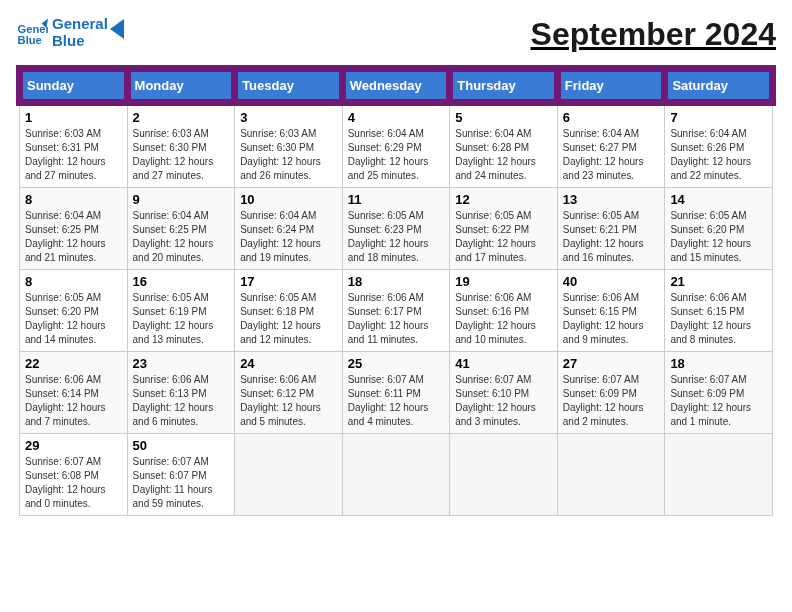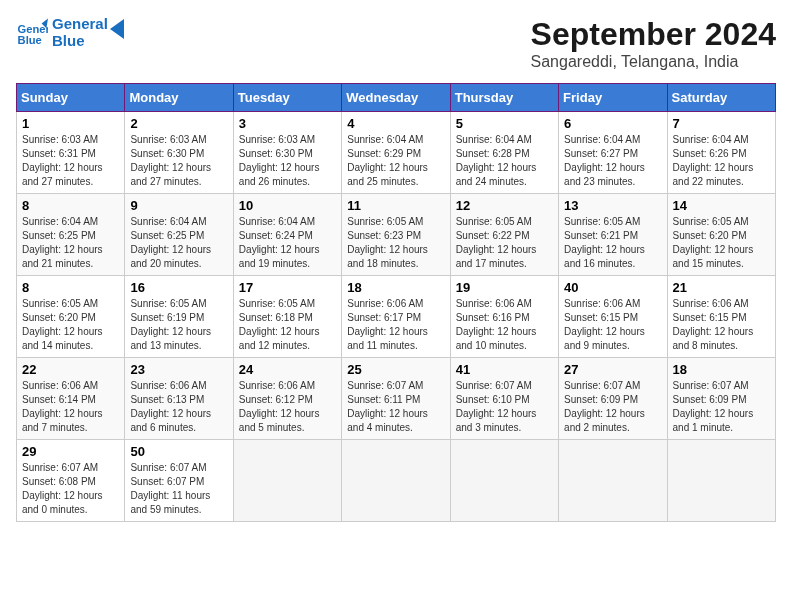--- a/index.html
+++ b/index.html
@@ -19,20 +19,22 @@
     .logo {
       display: flex;
       align-items: center;
     }
     .logo-icon {
       width: 32px;
       height: 32px;
       margin-right: 4px;
     }
     .title-area {
+      text-align: right;
+      text-decoration: underline;
     }
     .main-title {
       font-size: 32px;
       font-weight: bold;
       color: #1a1a1a;
     }
     .subtitle {
       font-size: 16px;
       color: #444;
     }
@@ -41,21 +43,21 @@
       border-collapse: collapse;
       font-size: 11px;
     }
     thead tr th {
       background-color: #3a7bd5;
       color: #fff;
       padding: 6px 4px;
       text-align: left;
       font-size: 13px;
       font-weight: bold;
-      border: 1px solid #701a75;
+      border: 7px solid #701a75;
     }
     tbody tr td {
       border: 1px solid #ccc;
       padding: 4px 5px;
       vertical-align: top;
       background: #fff;
       width: 14.28%;
     }
     tbody tr:nth-child(even) td {
       background: #f9f9f9;
@@ -91,21 +93,20 @@
       </div>
       <div style="font-size:15px;font-weight:bold;color:#1a6ebf;line-height:1.1;">Blue</div>
     </div>
 
     <svg width="20" height="20" viewBox="0 0 20 20" style="margin-left:2px;margin-top:-8px;">
       <polygon points="0,10 14,0 14,20" fill="#1a6ebf"></polygon>
     </svg>
   </div>
   <div class="title-area">
     <div class="main-title">September 2024</div>
-    <div class="subtitle">Sangareddi, Telangana, India</div>
   </div>
 </div>
 
 <table>
   <thead>
     <tr>
     <th>Sunday</th>
         <th>Monday</th>
         <th>Tuesday</th>
         <th>Wednesday</th>

